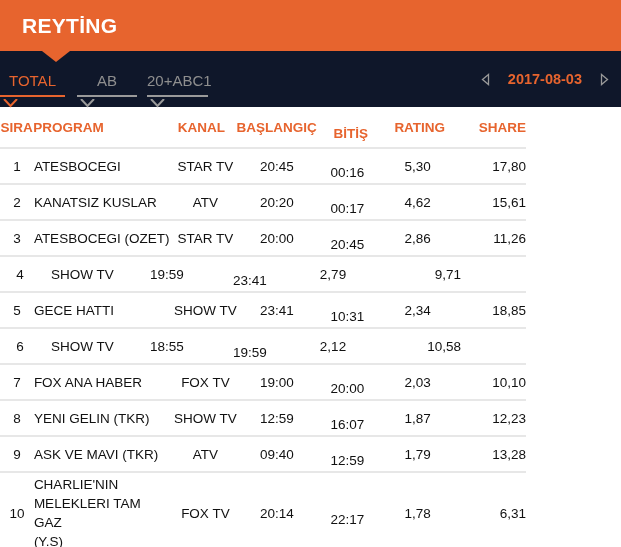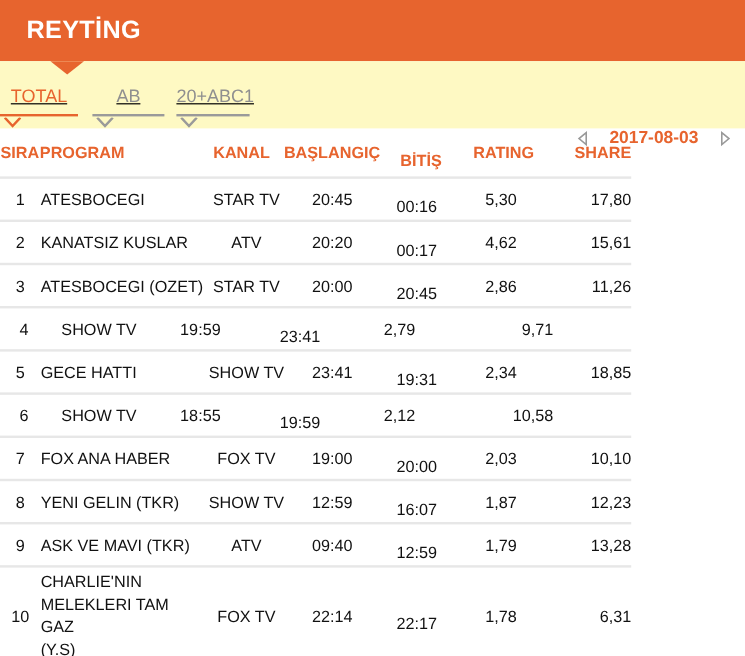--- a/index.html
+++ b/index.html
@@ -16,37 +16,37 @@
   .topbar-title{
     color:#fff;font-size:21px;font-weight:bold;margin-left:22px;letter-spacing:.3px;
   }
   .topbar-pointer{
     position:absolute;left:42px;top:51px;width:0;height:0;
     border-left:14px solid transparent;border-right:14px solid transparent;
     border-top:11px solid #e7642e;z-index:2;
   }
   
   .tabstrip{
-    height:56px;background:#fef9c3;position:relative;
-    display:flex;align-items:flex-end;text-decoration:underline;
+    height:56px;background:#0f172a;position:relative;
+    display:flex;align-items:flex-end;
   }
   .tab{
     position:relative;text-align:center;font-size:15px;
     padding-bottom:6px;margin-bottom:10px;cursor:pointer;
     color:#8f8f8f;border-bottom:2px solid #9a9a9a;
   }
   .tab .notch{position:absolute;left:3px;top:100%;margin-top:-1px;}
   .tab.active{color:#e7642e;border-bottom-color:#e7642e;}
   .tab-total{width:65px;}
   .tab-ab{width:60px;margin-left:12px;}
   .tab-abc{width:61px;margin-left:10px;}
   
   .datenav{
     position:absolute;right:9px;top:0;height:56px;
-    display:flex;align-items:center;gap:16px;margin-top:36px;
+    display:flex;align-items:center;gap:16px;
   }
   .date-text{color:#e7642e;font-weight:bold;font-size:14.5px;}
   .nav-arrow{display:flex;align-items:center;cursor:pointer;padding:2px;}
   
   .tbl{width:526px;}
   .thead{
     display:flex;align-items:center;height:40px;background:#fff;
     color:#e7642e;font-weight:bold;font-size:13.5px;
   }
   .row{
@@ -159,21 +159,21 @@
       <div class="c c-baslangic">19:59</div>
       <div class="c c-bitis">23:41</div>
       <div class="c c-rating">2,79</div>
       <div class="c c-share">9,71</div>
     </div>
     <div class="row">
       <div class="c c-sira">5</div>
       <div class="c c-program">GECE HATTI</div>
       <div class="c c-kanal">SHOW TV</div>
       <div class="c c-baslangic">23:41</div>
-      <div class="c c-bitis">19:31</div>
+      <div class="c c-bitis">10:31</div>
       <div class="c c-rating">2,34</div>
       <div class="c c-share">18,85</div>
     </div>
     <div class="row">
       <div class="c c-sira">6</div>
       <div class="c c-kanal">SHOW TV</div>
       <div class="c c-baslangic">18:55</div>
       <div class="c c-bitis">19:59</div>
       <div class="c c-rating">2,12</div>
       <div class="c c-share">10,58</div>
@@ -204,21 +204,21 @@
       <div class="c c-bitis">12:59</div>
       <div class="c c-rating">1,79</div>
       <div class="c c-share">13,28</div>
     </div>
     <div class="row">
       <div class="c c-sira">10</div>
       <div class="c c-program">CHARLIE'NIN
 MELEKLERI TAM GAZ
 (Y.S)</div>
       <div class="c c-kanal">FOX TV</div>
-      <div class="c c-baslangic">22:14</div>
+      <div class="c c-baslangic">20:14</div>
       <div class="c c-bitis">22:17</div>
       <div class="c c-rating">1,78</div>
       <div class="c c-share">6,31</div>
     </div>
     <div class="tbl-end"></div>
   </div>
 
 </div>
 
 </body></html>

